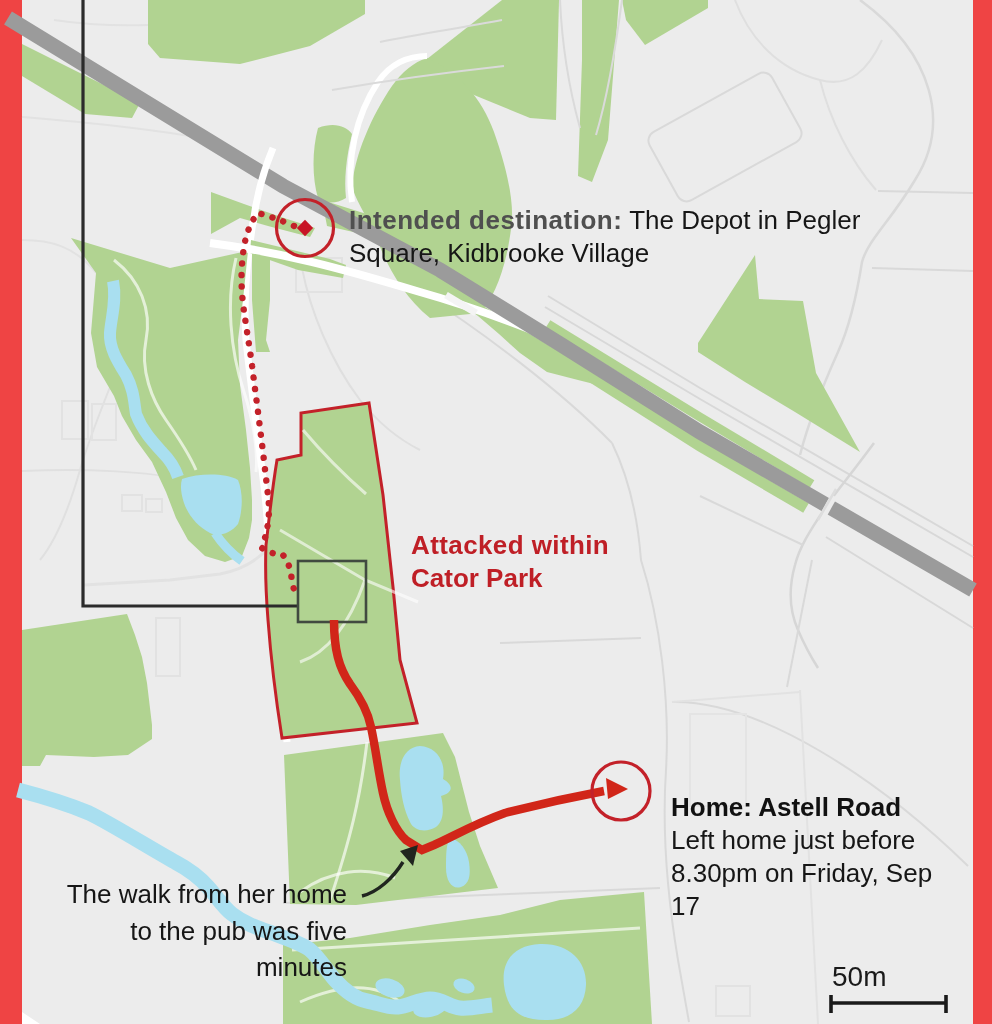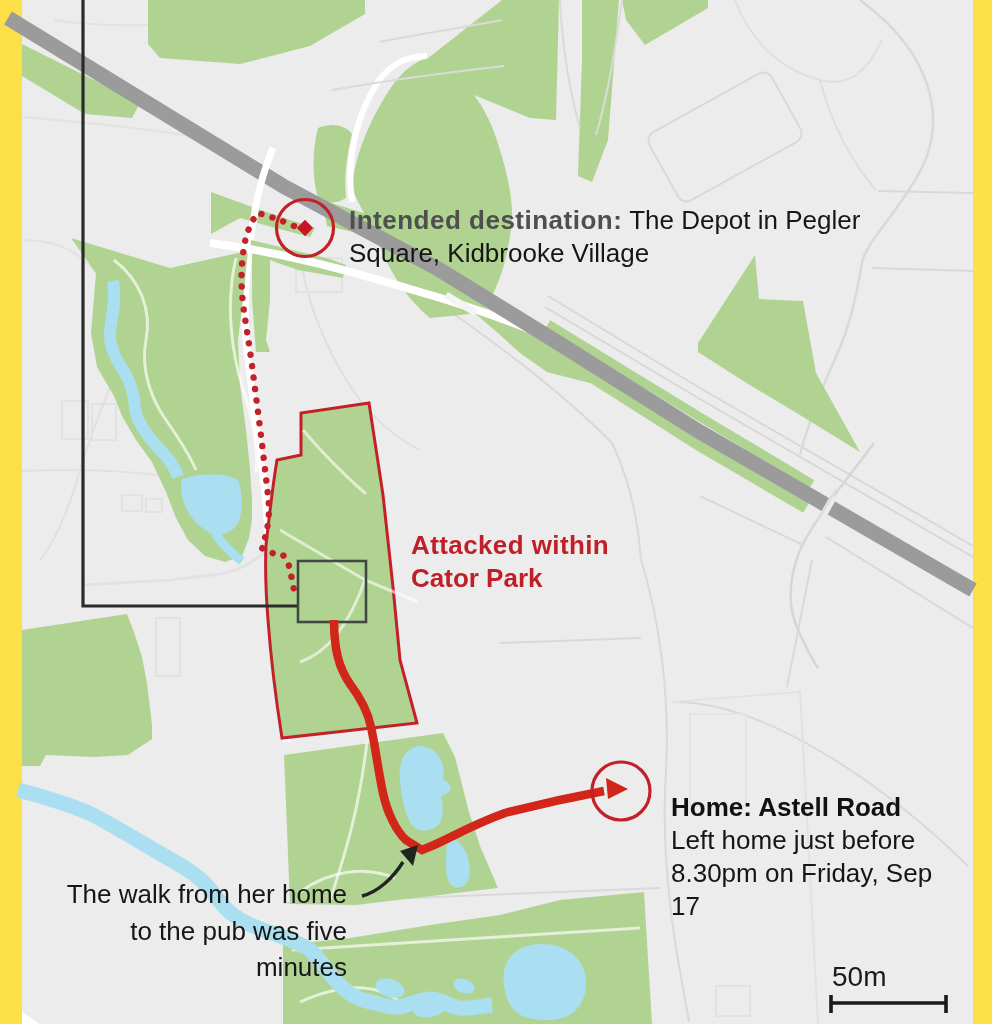--- a/index.html
+++ b/index.html
@@ -1,16 +1,16 @@
 <!DOCTYPE html>
 <html><head>
 <meta charset="utf-8">
 <style>
   html,body{margin:0;padding:0;background:#ffffff;}
-  #wrap{position:relative;width:992px;height:1024px;overflow:hidden;background:#fde047;
+  #wrap{position:relative;width:992px;height:1024px;overflow:hidden;background:#ef4444;
         font-family:"Liberation Sans", sans-serif;}
   svg{display:block}
 </style>
 </head>
 <body>
 <div id="wrap">
 <svg width="992" height="1024" viewBox="0 0 992 1024">
 
   <rect x="22" y="0" width="951" height="1024" fill="#ececec"></rect>
 

